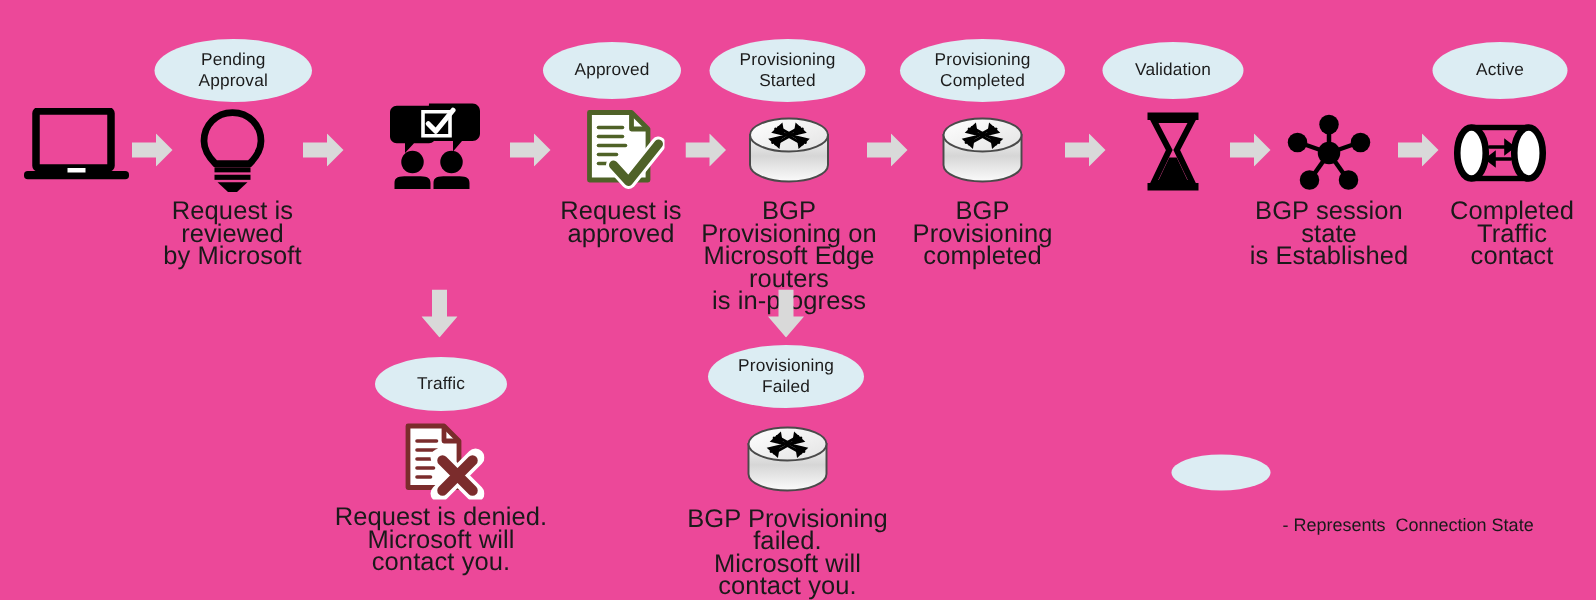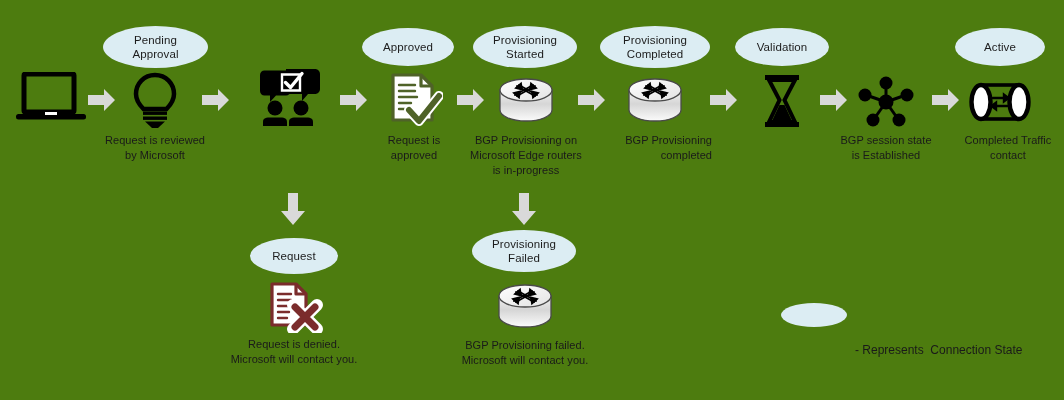--- a/index.html
+++ b/index.html
@@ -10,21 +10,21 @@
   body {
     font-family: "Liberation Sans", sans-serif;
     color: #262626;
     -webkit-font-smoothing: antialiased;
   }
   #canvas {
     position: relative;
     width: 1064px;
     height: 400px;
     overflow: hidden;
-    background: #4d7c0f;
+    background: #ec4899;
   }
   
   .state-pill {
     position: absolute;
     display: flex;
     align-items: center;
     justify-content: center;
     text-align: center;
     border-radius: 50%;
     background: #dcedf3;
@@ -44,21 +44,21 @@
   .icon-box svg { display: block; }
   
   .arrow {
     position: absolute;
   }
   .arrow svg { display: block; }
   
   .caption {
     position: absolute;
     text-align: center;
-    font-size: 11px;
+    font-size: 17px;
     line-height: 15px;
     color: #1a1a1a;
     letter-spacing: 0.05px;
   }
   
   .legend-ellipse {
     position: absolute;
     border-radius: 50%;
     background: #dcedf3;
   }
@@ -304,21 +304,21 @@
     <span>Request is</span><br>
     <span>approved</span>
   </div>
 
   <div class="caption" style="left:462px; top:133px; width:128px;">
     <span>BGP Provisioning on</span><br>
     <span>Microsoft Edge routers</span><br>
     <span>is in-progress</span>
   </div>
 
-  <div class="caption" style="left:598px; top:133px; width:114px;text-align:right;">
+  <div class="caption" style="left:598px; top:133px; width:114px;">
     <span>BGP Provisioning</span><br>
     <span>completed</span>
   </div>
 
 
   <div class="caption" style="left:830px; top:133px; width:112px;">
     <span>BGP session state</span><br>
     <span>is Established</span>
   </div>
 
@@ -328,21 +328,21 @@
   </div>
 
   <div class="arrow" style="left:281px; top:193px;">
     <svg width="24" height="32" viewBox="0 0 24 32">
         <path d="M7 0 L17 0 L17 18 L24 18 L12 32 L0 18 L7 18 Z" fill="#d9d9d9"></path>
       </svg>
   </div>
 
   <div class="state-pill" style="left:250px; top:238px; width:88px; height:36px;">
     <div>
-      <span>Request</span>
+      <span>Traffic</span>
     </div>
   </div>
 
   <div class="icon-box" style="left:265px; top:281px; width:58px; height:52px;">
     <svg width="58" height="52" viewBox="0 0 58 52">
       <path d="M7 3 L31 3 L41 13 L41 44 L7 44 Z" fill="#fff" stroke="#7b2c2c" stroke-width="3.2" stroke-linejoin="round"></path>
       <path d="M31 3 L31 13 L41 13" fill="none" stroke="#7b2c2c" stroke-width="3.2" stroke-linejoin="round"></path>
       <g stroke="#7b2c2c" stroke-width="2.4" stroke-linecap="round">
         <line x1="13" y1="13" x2="26" y2="13"></line>
         <line x1="13" y1="19" x2="26" y2="19"></line>

